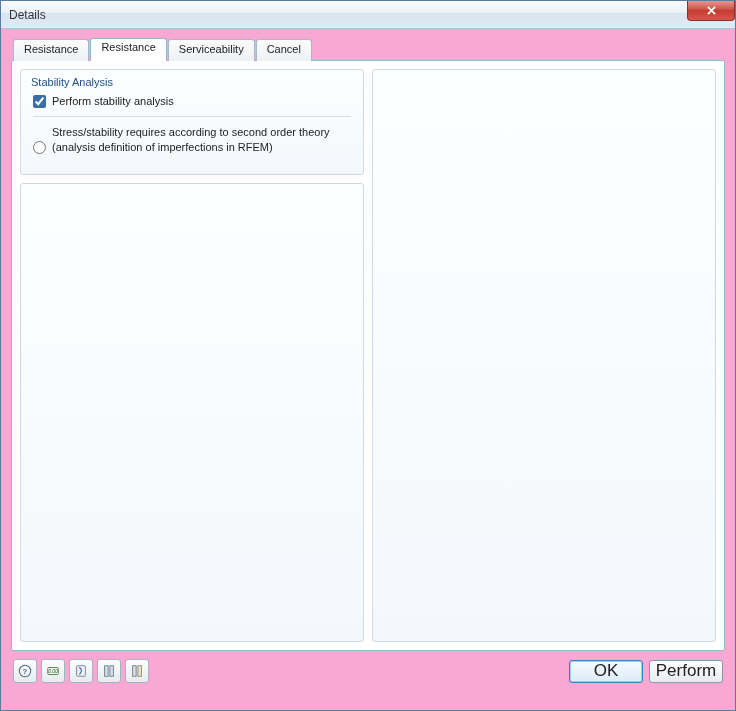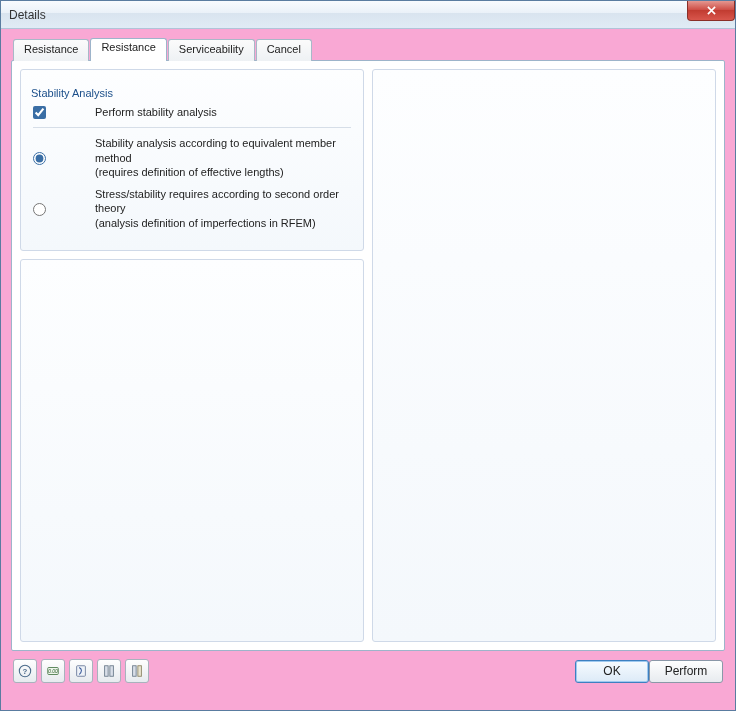--- a/index.html
+++ b/index.html
@@ -93,31 +93,29 @@
       border: 1px solid #cfd9e8;
       border-radius: 3px;
       background: linear-gradient(to bottom, #fdfeff, #f4f8fc);
       position: relative;
     }
     
     .group-title {
       color: #1b4f8a;
       font-size: 11px;
       padding: 6px 10px 4px 10px;
-      margin-top: 11px;
     }
     .group-body {
       padding: 2px 12px 12px 12px;
     }
     
     .check-row, .radio-row {
       display: flex;
-      align-items: center;
+      align-items: flex-end;
       margin-bottom: 8px;
-      gap: 43px;
     }
     .check-row input, .radio-row input {
       margin-top: 1px;
       margin-right: 6px;
       accent-color: #3a6ea5;
     }
     .radio-row { margin-top: 6px; }
     .opt-text { color: #222; line-height: 1.3; }
     .opt-sub { display: block; }
     
@@ -151,23 +149,24 @@
     }
     .tool-btn svg { width: 14px; height: 14px; }
     
     .footer-spacer { flex: 1; }
     
     .btn {
       width: 74px; height: 23px;
       border: 1px solid #8a98a8;
       border-radius: 3px;
       background: linear-gradient(to bottom, #fefefe, #e7ebef);
-      font-size: 12px;
+      font-size: 17px;
       color: #222;
       cursor: pointer;
+      margin-left: 6px;
     }
     .btn.default {
       border: 1px solid #3e80c0;
       box-shadow: inset 0 0 0 1px #9fc9f0;
       background: linear-gradient(to bottom, #f7fbff, #dceaf7);
     }
   </style>
 </head>
 <body>
 
@@ -197,27 +196,20 @@
         <div class="group-title">Stability Analysis</div>
         <div class="group-body">
 
           <label class="check-row">
             <input type="checkbox" checked="" style="">
             <span class="opt-text">Perform stability analysis</span>
           </label>
 
           <hr class="divider">
 
-          <label class="radio-row">
-            <input type="radio" name="stab" checked="" style="">
-            <span class="opt-text">
-              <span class="opt-sub">Stability analysis according to equivalent member method</span>
-              <span class="opt-sub">(requires definition of effective lengths)</span>
-            </span>
-          </label>
 
           <label class="radio-row">
             <input type="radio" name="stab" style="">
             <span class="opt-text">
               <span class="opt-sub">Stress/stability requires according to second order theory</span>
               <span class="opt-sub">(analysis definition of imperfections in RFEM)</span>
             </span>
           </label>
 
         </div>

